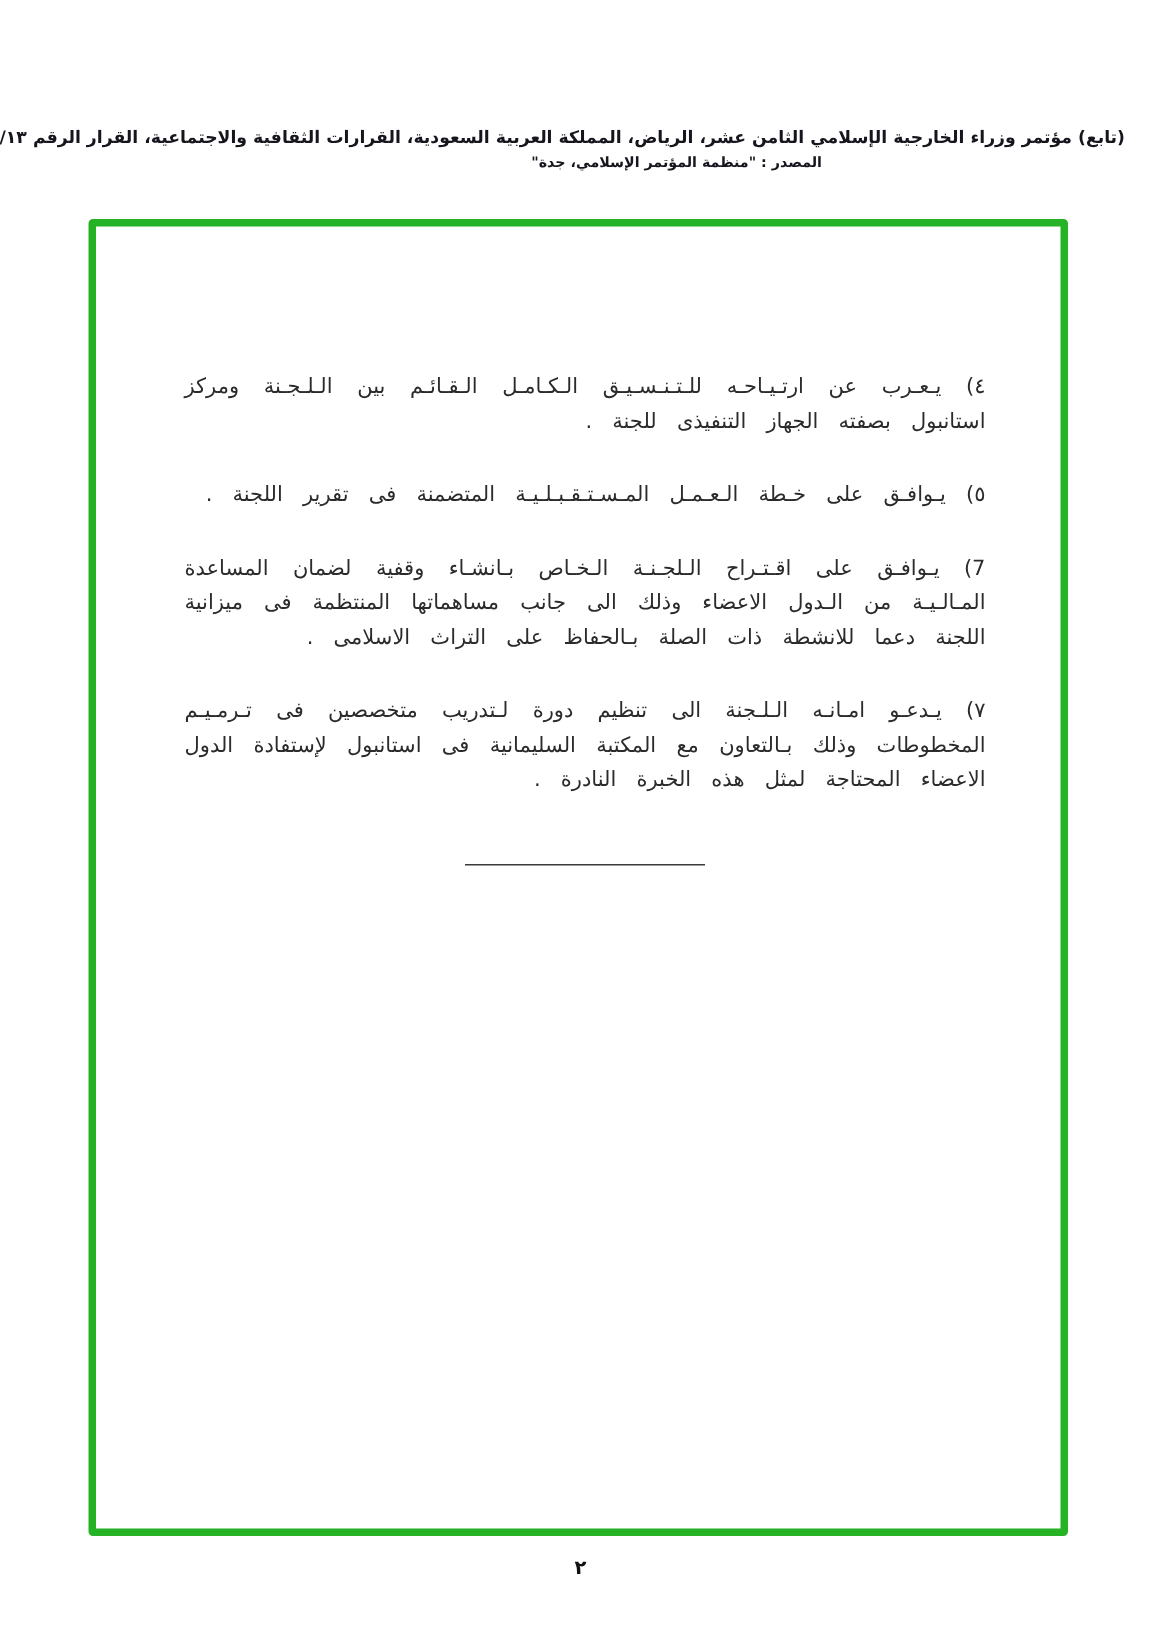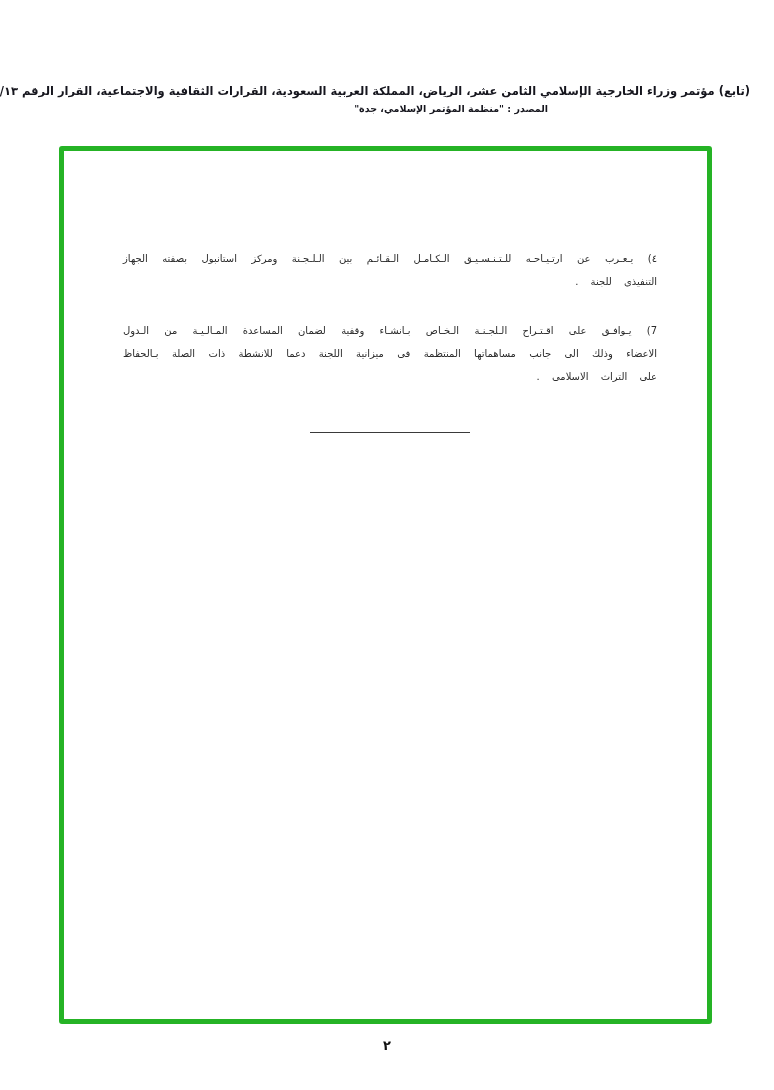--- a/index.html
+++ b/index.html
@@ -53,21 +53,21 @@
   }
 
   
   .text-block {
     position: absolute;
     top: 96px;
     right: 50px;
     width: 534px;
     direction: rtl;
     text-align: justify;
-    font-size: 10px;
+    font-size: 14px;
     line-height: 23px;
     color: #2b2b2b;
     word-spacing: 9px;
     font-weight: 500;
   }
   .para { margin-bottom: 26px; }
   .para:last-of-type { margin-bottom: 0; }
 
   .separator {
     width: 160px;
@@ -94,20 +94,22 @@
 <div class="page">
 
   <header class="doc-header">
     <div class="header-line1">(تابع)  مؤتمر وزراء الخارجية الإسلامي الثامن عشر، الرياض، المملكة العربية السعودية، القرارات الثقافية والاجتماعية، القرار الرقم ١٨/١٣-ث</div>
     <div class="header-line2">المصدر :  "منظمة المؤتمر الإسلامي، جدة"</div>
   </header>
 
   <div class="green-frame">
     <div class="text-block">
       <p class="para">٤)  يـعـرب عن ارتـيـاحـه للـتـنـسـيـق الـكـامـل الـقـائـم بين الـلـجـنة ومركز استانبول بصفته الجهاز التنفيذى للجنة .</p>
+      <p class="para">٥)  يـوافـق على خـطة الـعـمـل المـسـتـقـبـلـيـة المتضمنة فى تقرير اللجنة .</p>
       <p class="para">7)  يـوافـق على اقـتـراح الـلجـنـة الـخـاص بـانشـاء وقفية لضمان المساعدة المـالـيـة من الـدول الاعضاء وذلك الى جانب مساهماتها المنتظمة فى ميزانية اللجنة دعما للانشطة ذات الصلة بـالحفاظ على التراث الاسلامى .</p>
+      <p class="para">٧)  يـدعـو امـانـه الـلـجنة الى تنظيم دورة لـتدريب متخصصين فى تـرمـيـم المخطوطات وذلك بـالتعاون مع المكتبة السليمانية فى استانبول  لإستفادة الدول الاعضاء المحتاجة لمثل هذه الخبرة النادرة .</p>
       <div class="separator"></div>
     </div>
   </div>
 
   <div class="page-number">٢</div>
 
 </div>
 
 </body></html>

